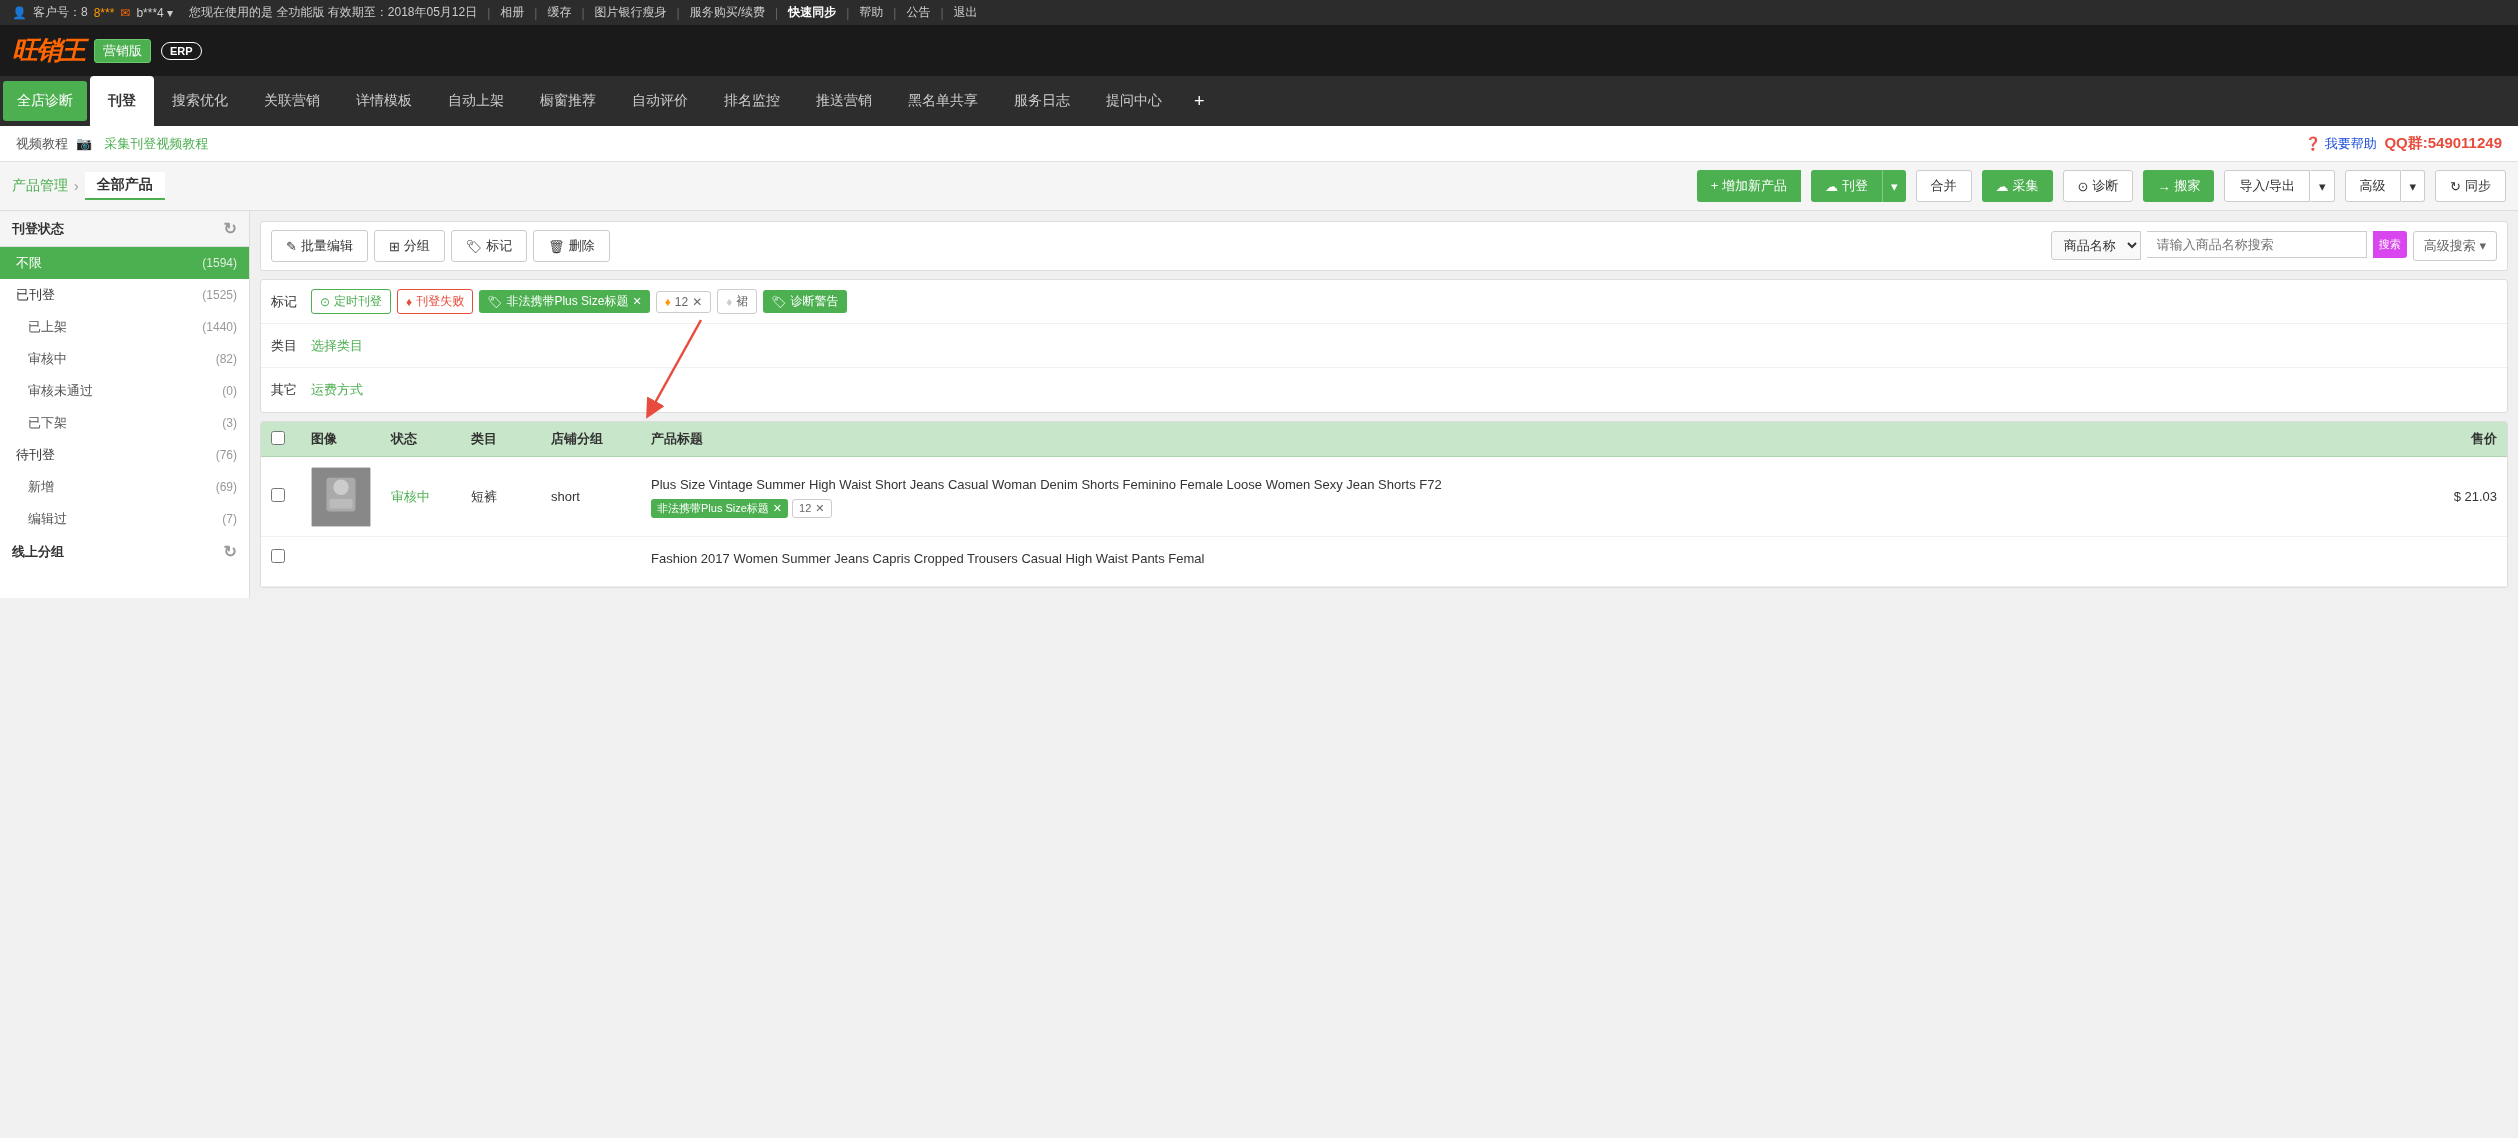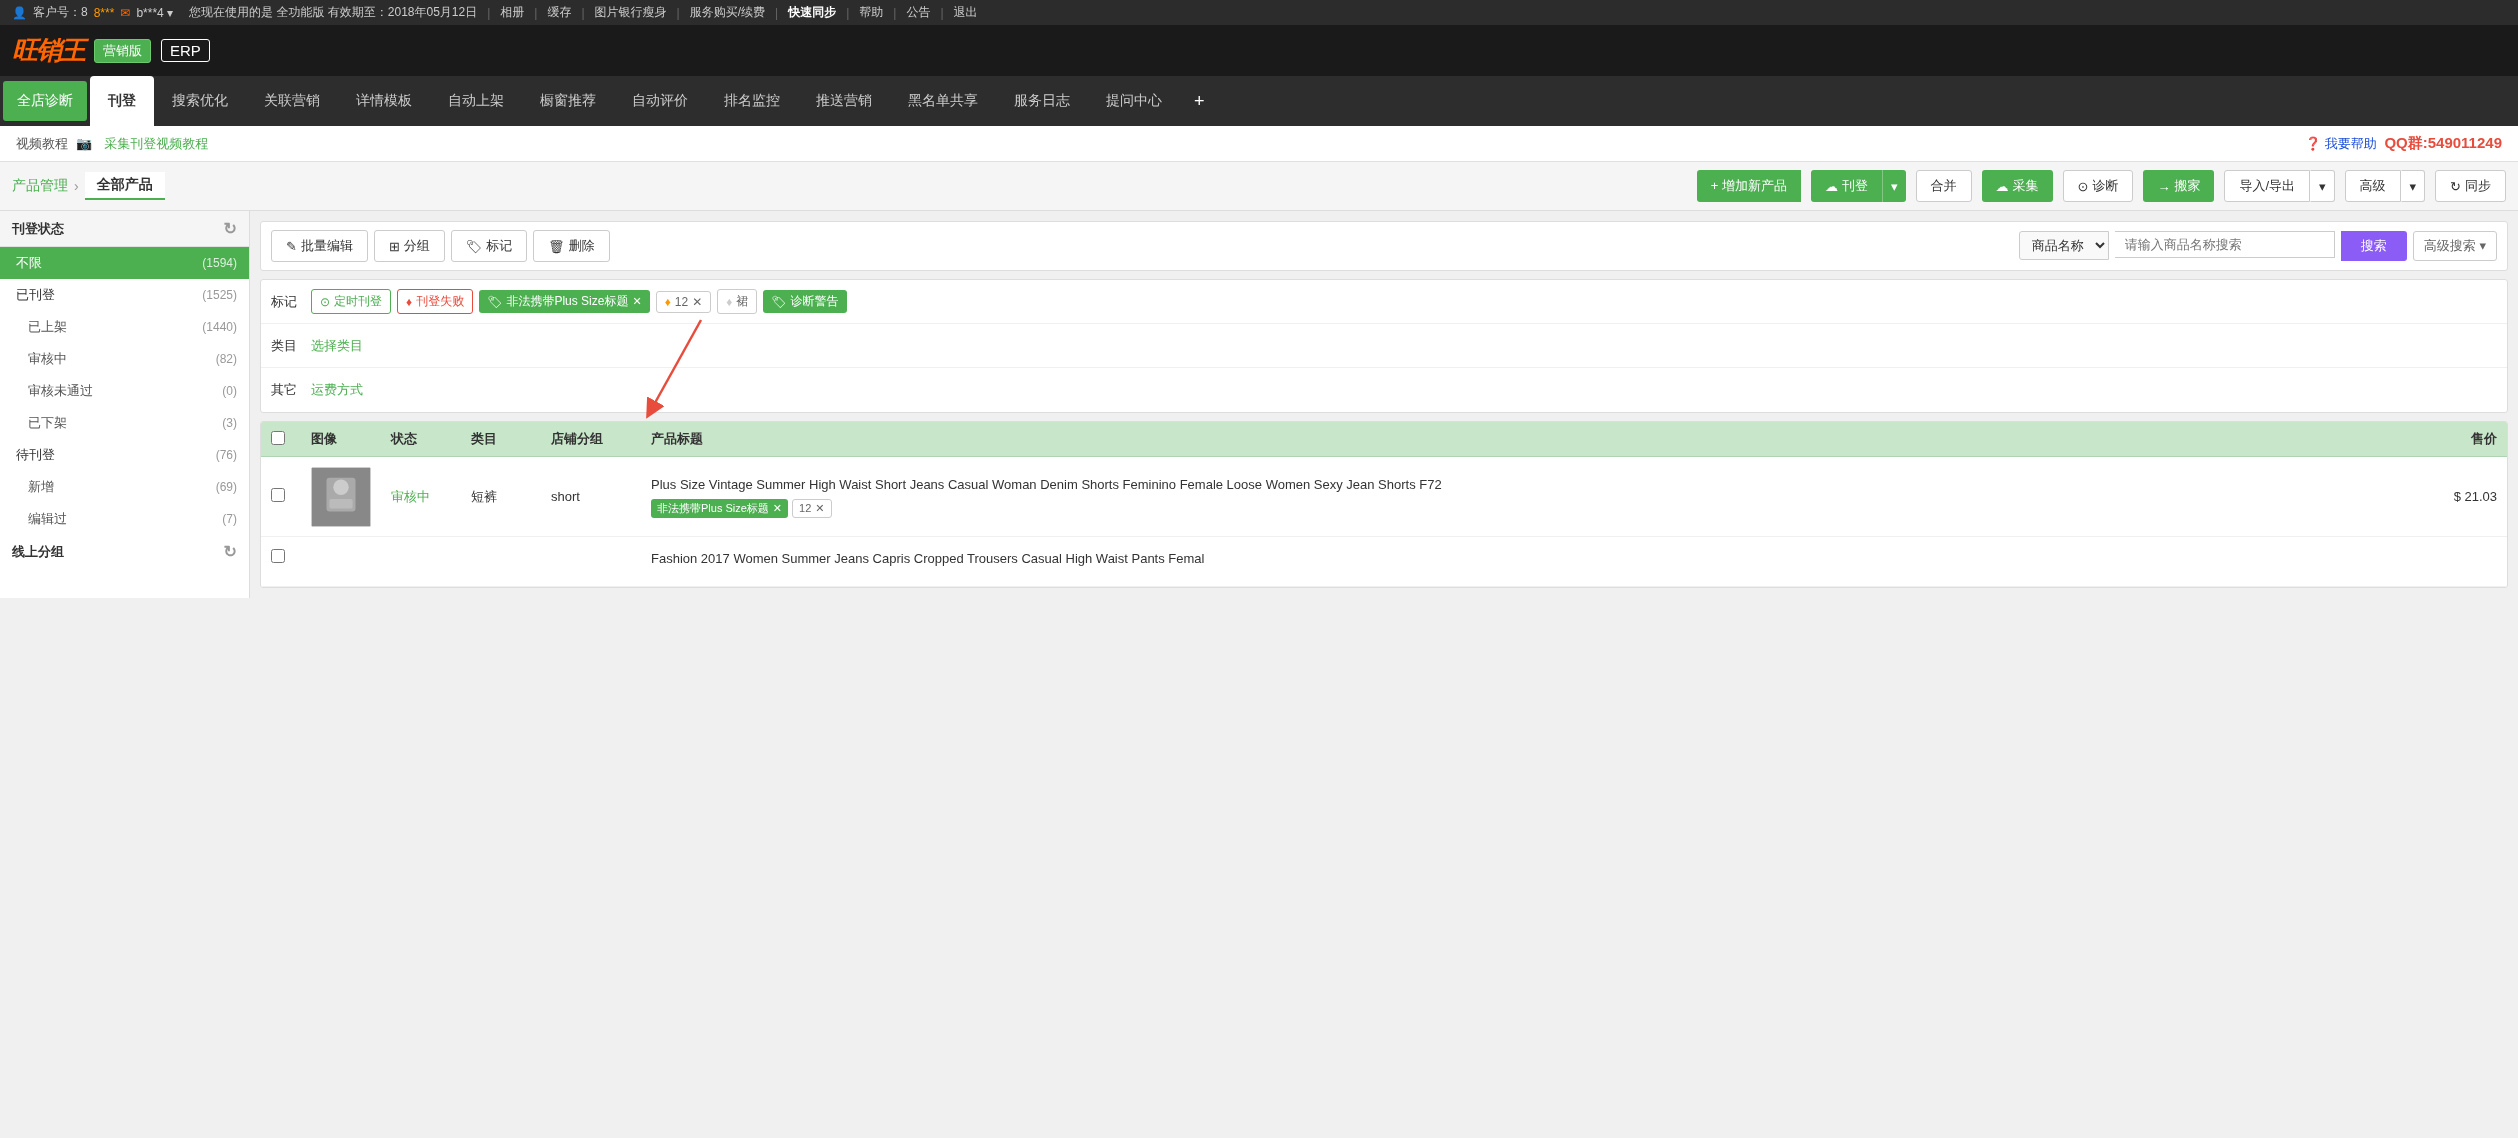--- a/index.html
+++ b/index.html
@@ -39,23 +39,24 @@
       color: #fff;
       border: 1px solid #6dc96d;
       border-radius: 3px;
       padding: 2px 8px;
       font-size: 13px;
     }
     .badge-erp {
       background: transparent;
       color: #fff;
       border: 1px solid #fff;
-      border-radius: 3px;
+      border-radius: 9px;
       padding: 2px 8px;
-      font-size: 15px;
+      font-size: 11px;
+      font-weight: bold;
     }
 
     
     .nav {
       background: #2d2d2d;
       display: flex;
       align-items: stretch;
       padding: 0 0 0 0;
     }
     .nav-item {
@@ -199,21 +200,21 @@
       color: #333;
     }
     .search-input {
       border: 1px solid #ccc;
       border-left: none;
       padding: 5px 10px;
       font-size: 13px;
       width: 220px;
       outline: none;
     }
-    .btn-search { background: #8b5cf6; color: #fff; border: none; padding: 6px 20px; border-radius: 0 3px 3px 0; cursor: pointer; font-size: 13px; }
+    .btn-search { background: #d946ef; color: #fff; border: none; padding: 6px 6px; border-radius: 0 3px 3px 0; cursor: pointer; font-size: 11px; }
     .btn-advanced { background: #fff; color: #666; border: 1px solid #ccc; padding: 5px 10px; border-radius: 3px; cursor: pointer; font-size: 13px; }
 
     
     .filter-tags-area {
       background: #fff;
       border: 1px solid #ddd;
       border-radius: 3px;
       padding: 0;
       margin-bottom: 8px;
     }

